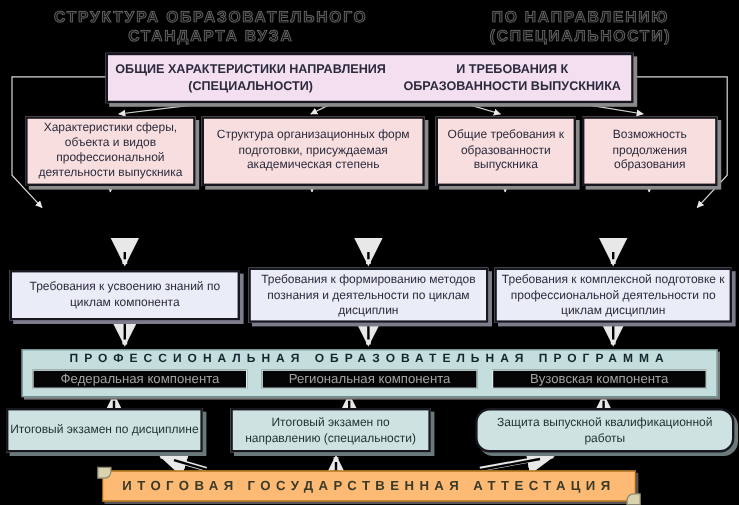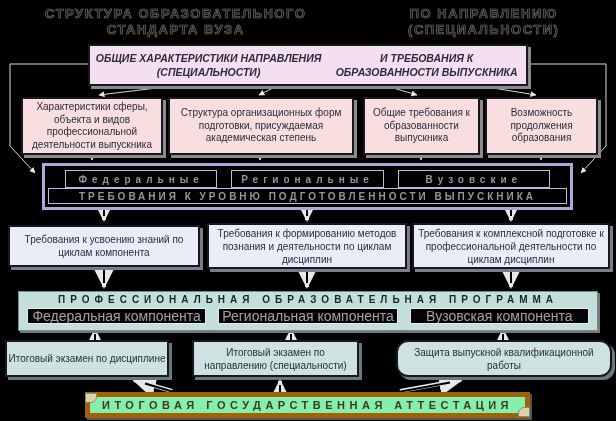--- a/index.html
+++ b/index.html
@@ -9,21 +9,21 @@
   svg.wires{position:absolute;left:0;top:0;z-index:1;}
   .abs{position:absolute;z-index:2;display:flex;flex-direction:row;
        align-items:center;justify-content:center;text-align:center;}
 
   .page-title{left:0;top:4px;width:616px;height:36px;z-index:2;
       color:#161616;font-weight:bold;font-size:13px;letter-spacing:1.5px;line-height:16px;
       -webkit-text-stroke:0.6px #6d6d6d;text-shadow:0 0 1px #5a5a5a;}
 
   .general-box{left:88px;top:44px;width:440px;height:42px;background:#f4dff0;
       border:2px solid #17171f;box-shadow:3px 3px 0 #8b8b8b;
-      color:#2b2b3d;font-size:10.5px;font-weight:bold;line-height:14px;font-style:italic;}
+      color:#2b2b3d;font-size:10.5px;font-weight:bold;line-height:14px;}
 
   .char-box{top:97px;height:58px;background:#f8dede;border:2px solid #17171f;
       box-shadow:3px 3px 0 #8b8b8b;color:#2b2b3d;font-size:10px;line-height:12.5px;
       padding:2px 3px;}
   .char-1{left:21px;width:142px;}
   .char-2{left:168px;width:186px;}
   .char-3{left:363px;width:117px;}
   .char-4{left:485px;width:113px;}
 
   .band{left:42px;top:163px;width:531px;height:47px;background:#000;
@@ -45,31 +45,31 @@
   .cyc-3{left:412px;top:223px;width:198px;height:46px;}
 
   .program-band{left:18px;top:291px;width:580px;height:40px;background:#c4dede;
       border:1px solid #6f8f8f;box-shadow:2px 2px 0 #777;z-index:2;position:absolute;}
   .program-title{position:absolute;left:0;right:0;top:1px;height:13px;
       display:flex;align-items:center;justify-content:center;color:#15262e;
       font-size:10px;font-weight:bold;letter-spacing:5px;white-space:nowrap;}
   .program-row{position:absolute;left:8px;right:8px;top:16px;height:16px;
       display:flex;gap:12px;}
   .prog-comp{flex:1;background:#050505;border:1px solid #dfeeee;display:flex;
-      align-items:center;justify-content:center;color:#a2a2a2;font-size:14px;
+      align-items:center;justify-content:center;color:#a2a2a2;font-size:11px;
       white-space:nowrap;overflow:hidden;}
 
   .att-box{top:340px;height:37px;background:#cfe2e2;border:2px solid #17171f;
       box-shadow:3px 3px 0 #6a7a7a;color:#1e2e2e;font-size:10px;line-height:13px;}
   .att-1{left:5px;width:164px;}
   .att-2{left:192px;width:167px;}
   .att-3{left:396px;width:216px;border-radius:12px;}
 
-  .banner{left:85px;top:392px;width:445px;height:26px;background:#86efac;
-      border:5px solid #a16207;box-shadow:2px 2px 0 #555;
+  .banner{left:85px;top:392px;width:445px;height:26px;background:#fdba74;
+      border:1px solid #a16207;box-shadow:2px 2px 0 #555;
       color:#3a3a28;font-size:11px;font-weight:bold;letter-spacing:4.5px;white-space:nowrap;}
   .banner::before,.banner::after{content:"";position:absolute;width:10px;height:8px;
       background:#d8d3ae;border:1px solid #8a8670;}
   .banner::before{left:-5px;top:-4px;border-radius:0 0 6px 0;}
   .banner::after{right:-5px;bottom:-4px;border-radius:6px 0 0 0;}
 </style>
 </head>
 <body>
 
 <div class="stage">
@@ -131,28 +131,20 @@
   <div class="abs general-box">
     <div>ОБЩИЕ ХАРАКТЕРИСТИКИ НАПРАВЛЕНИЯ (СПЕЦИАЛЬНОСТИ)</div>
     <div>И ТРЕБОВАНИЯ К ОБРАЗОВАННОСТИ ВЫПУСКНИКА</div>
   </div>
 
   <div class="abs char-box char-1">Характеристики сферы, объекта и видов профессиональной деятельности выпускника</div>
   <div class="abs char-box char-2">Структура организационных форм подготовки, присуждаемая академическая степень</div>
   <div class="abs char-box char-3">Общие требования к образованности выпускника</div>
   <div class="abs char-box char-4">Возможность продолжения образования</div>
 
-  <div class="band">
-    <div class="band-row">
-      <div class="comp-box">Федеральные</div>
-      <div class="comp-box">Региональные</div>
-      <div class="comp-box">Вузовские</div>
-    </div>
-    <div class="band-title">ТРЕБОВАНИЯ К УРОВНЮ ПОДГОТОВЛЕННОСТИ ВЫПУСКНИКА</div>
-  </div>
 
   <div class="abs cycle-box cyc-1">Требования к усвоению знаний по циклам компонента</div>
   <div class="abs cycle-box cyc-2">Требования к формированию методов познания и деятельности по циклам дисциплин</div>
   <div class="abs cycle-box cyc-3">Требования к комплексной подготовке к профессиональной деятельности по циклам дисциплин</div>
 
   <div class="program-band">
     <div class="program-title">ПРОФЕССИОНАЛЬНАЯ ОБРАЗОВАТЕЛЬНАЯ ПРОГРАММА</div>
     <div class="program-row">
       <div class="prog-comp">Федеральная компонента</div>
       <div class="prog-comp">Региональная компонента</div>

